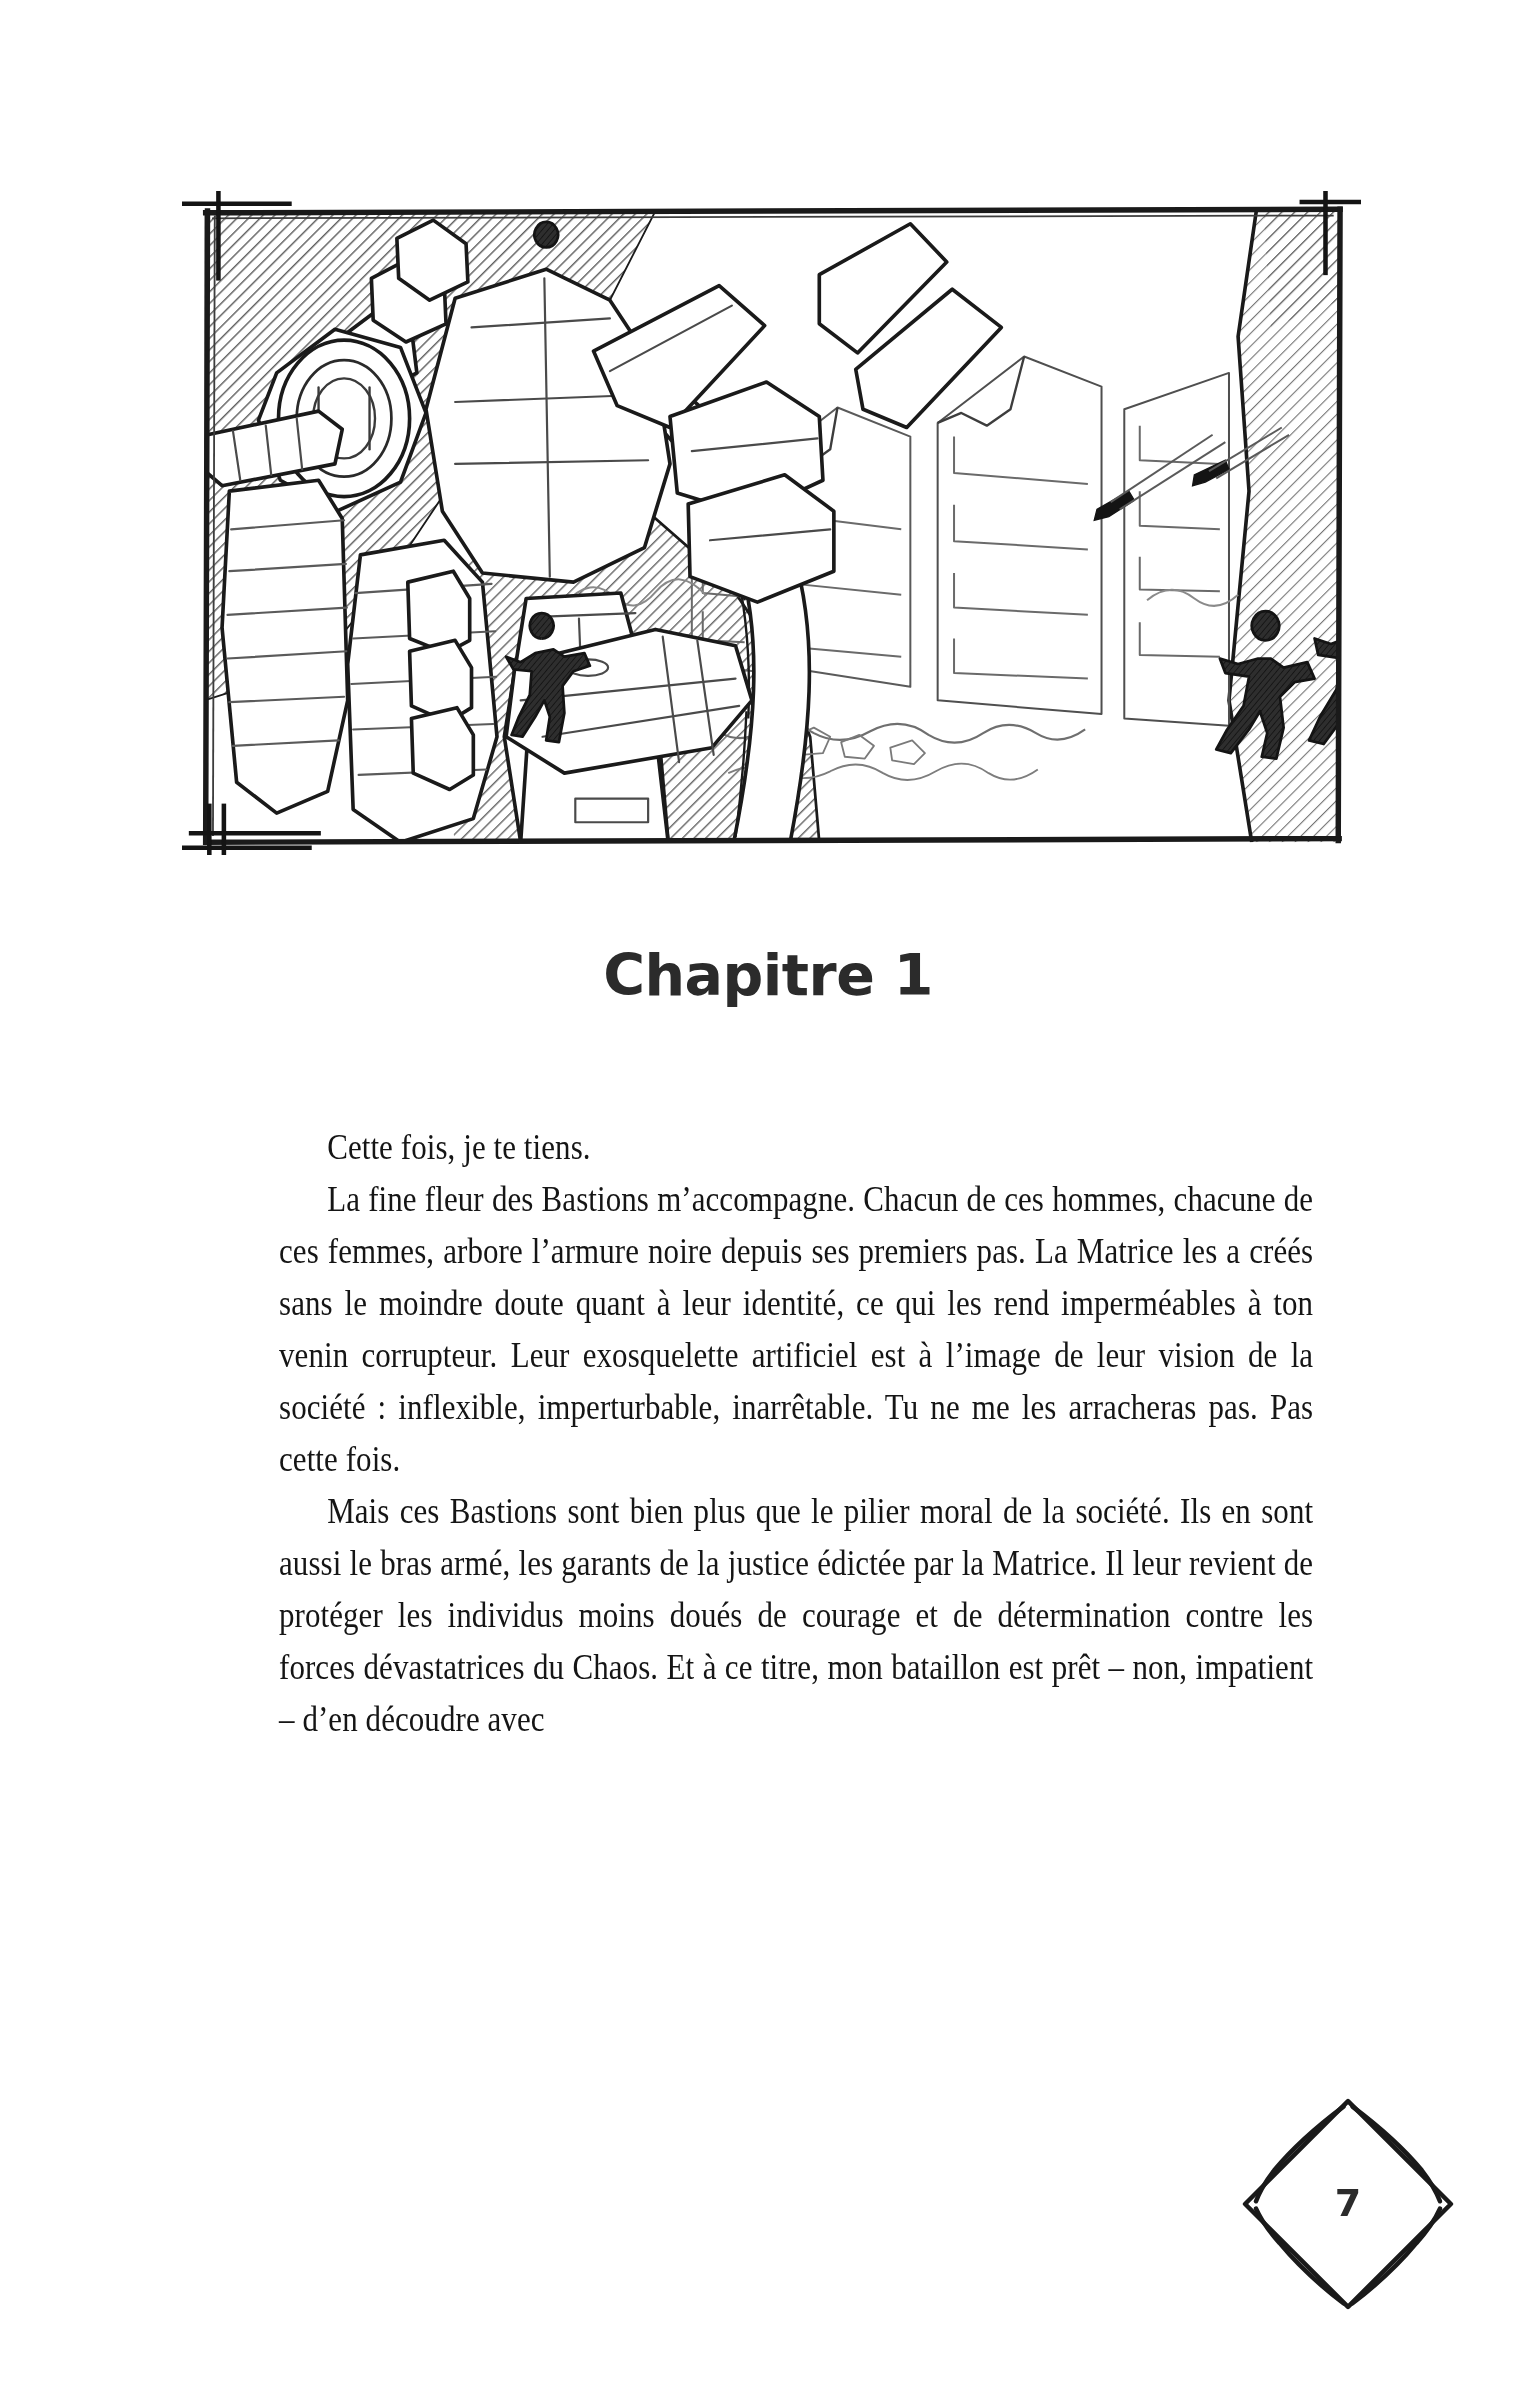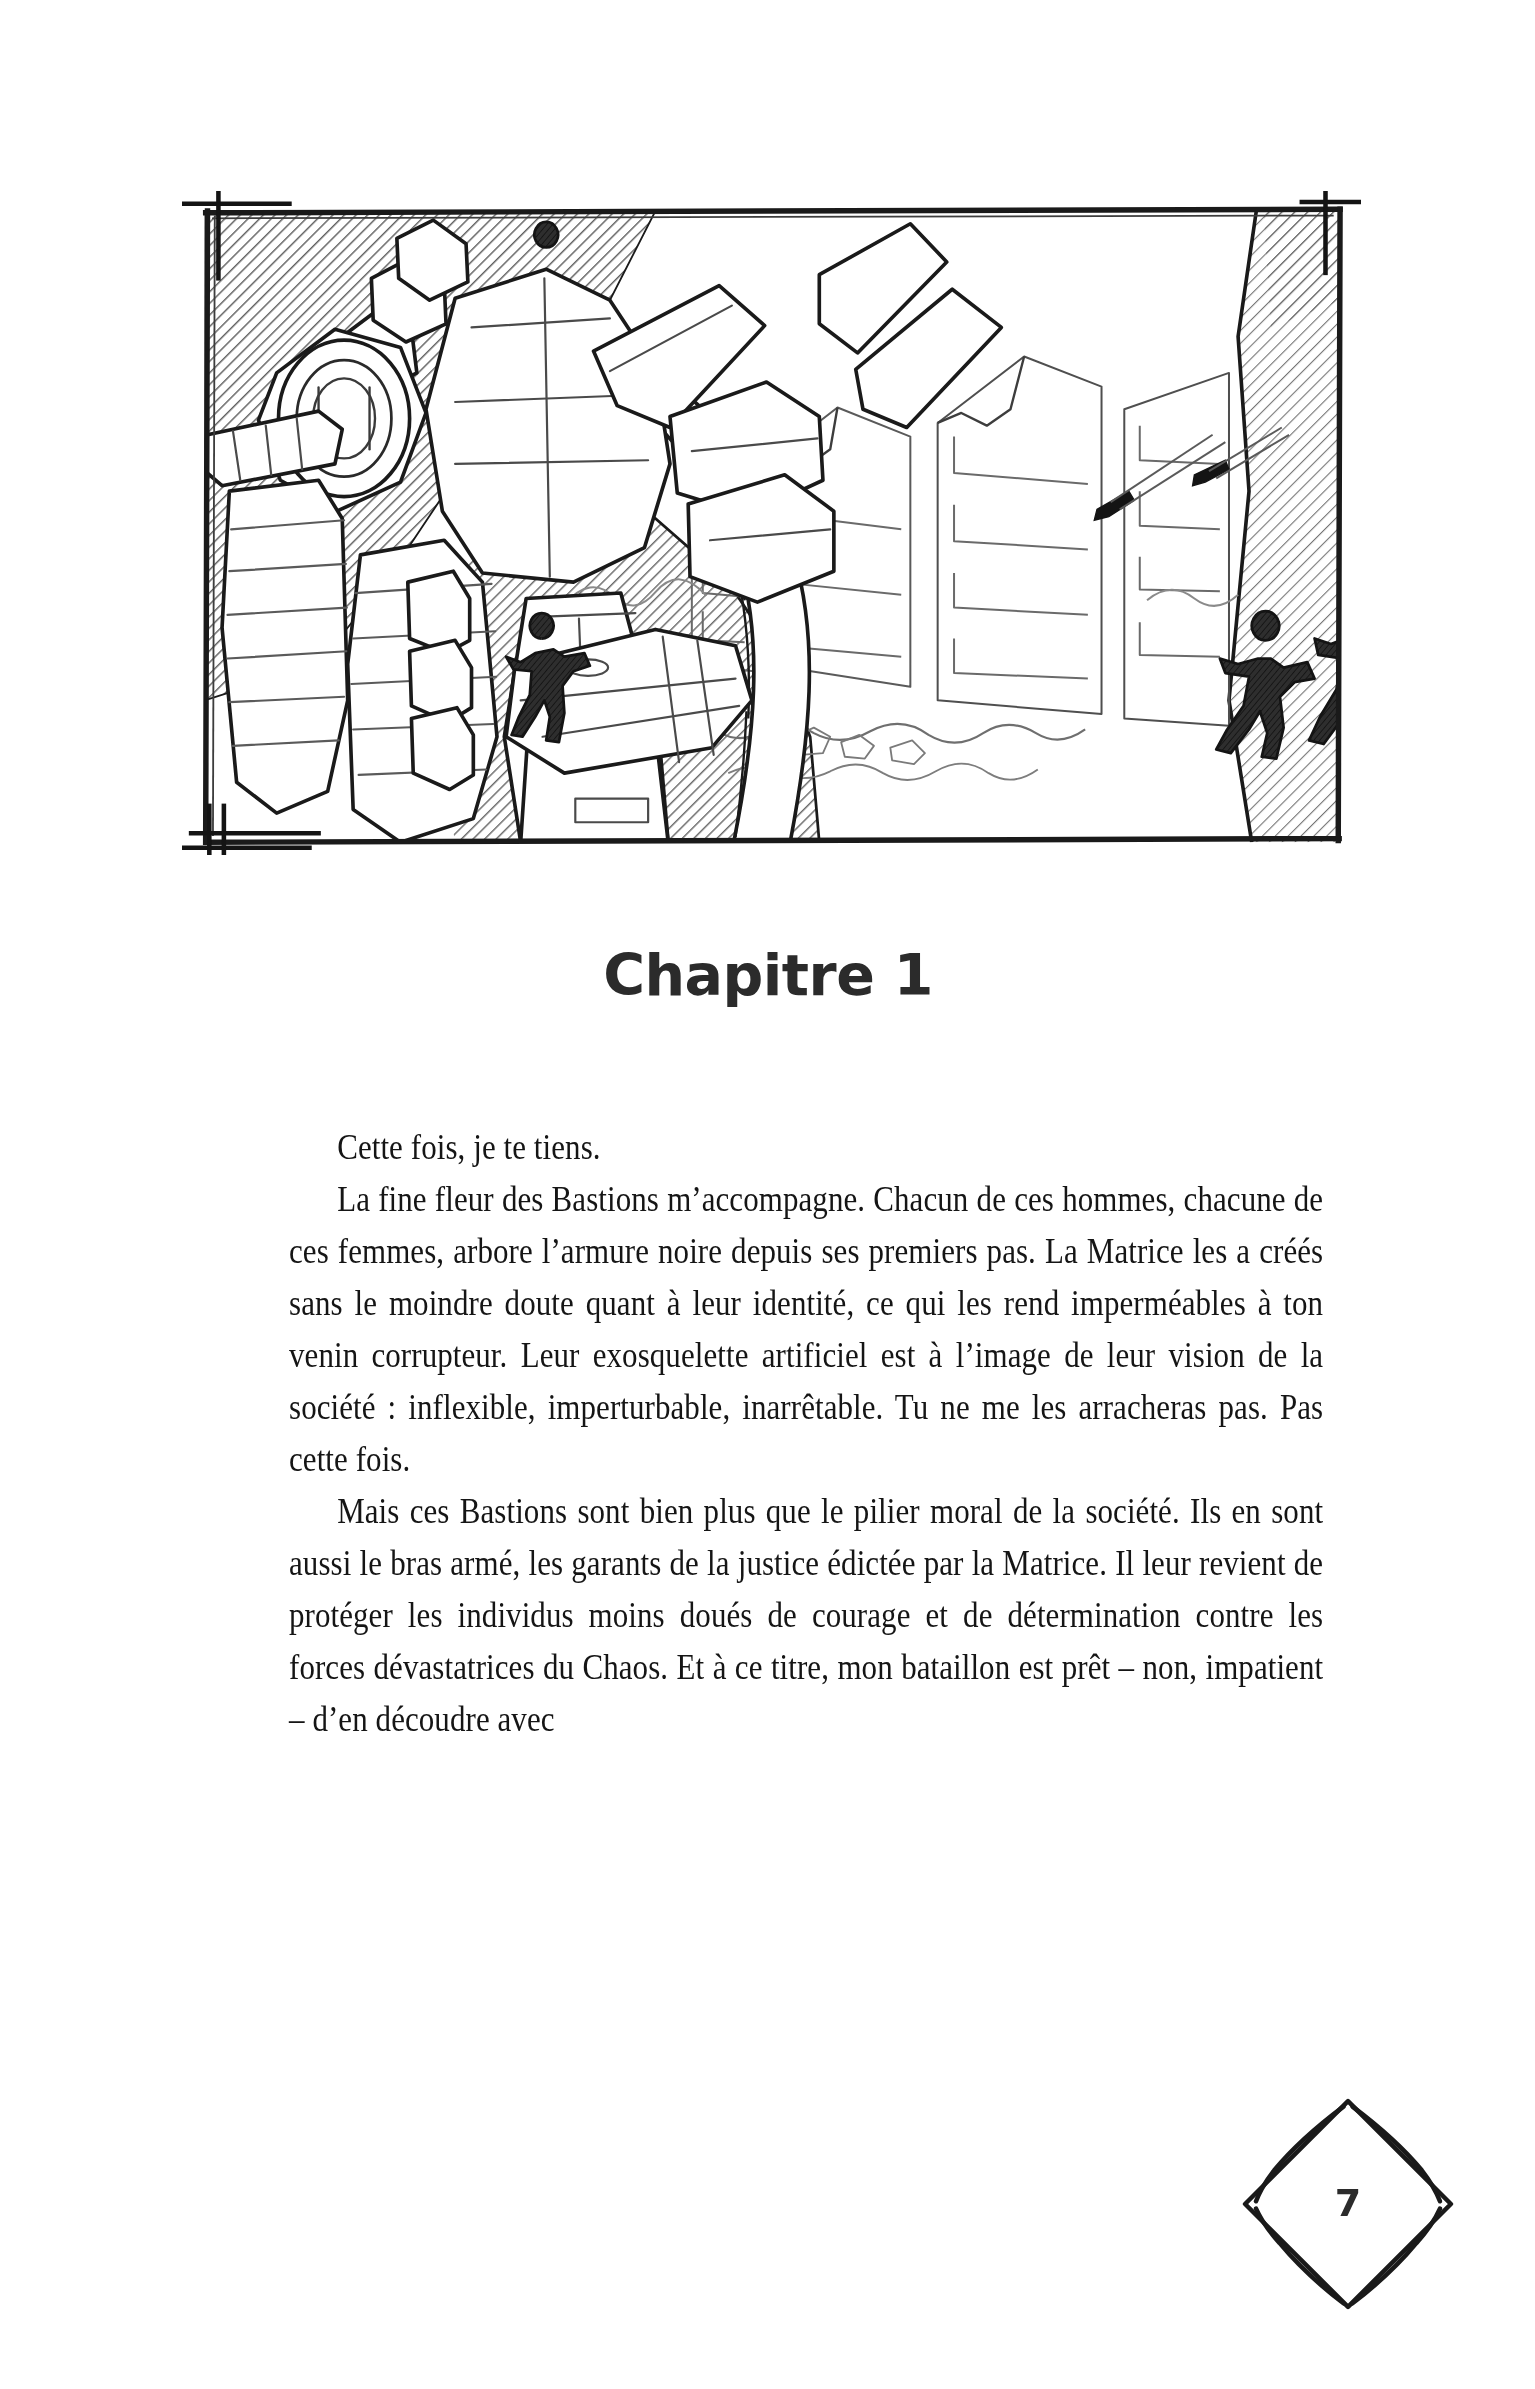--- a/index.html
+++ b/index.html
@@ -41,21 +41,21 @@
     font-weight: bold;
     font-size: 57px;
     letter-spacing: -0.5px;
     color: #2b2b2b;
     line-height: 1.05;
   }
 
   
   #body-text {
     position: absolute;
-    left: 289px;
+    left: 279px;
     top: 1121px;
     width: 1034px;
   }
   .para {
     margin: 0;
     text-align: justify;
     text-justify: inter-word;
     font-family: "Liberation Serif", serif;
     font-size: 36px;
     line-height: 52px;

